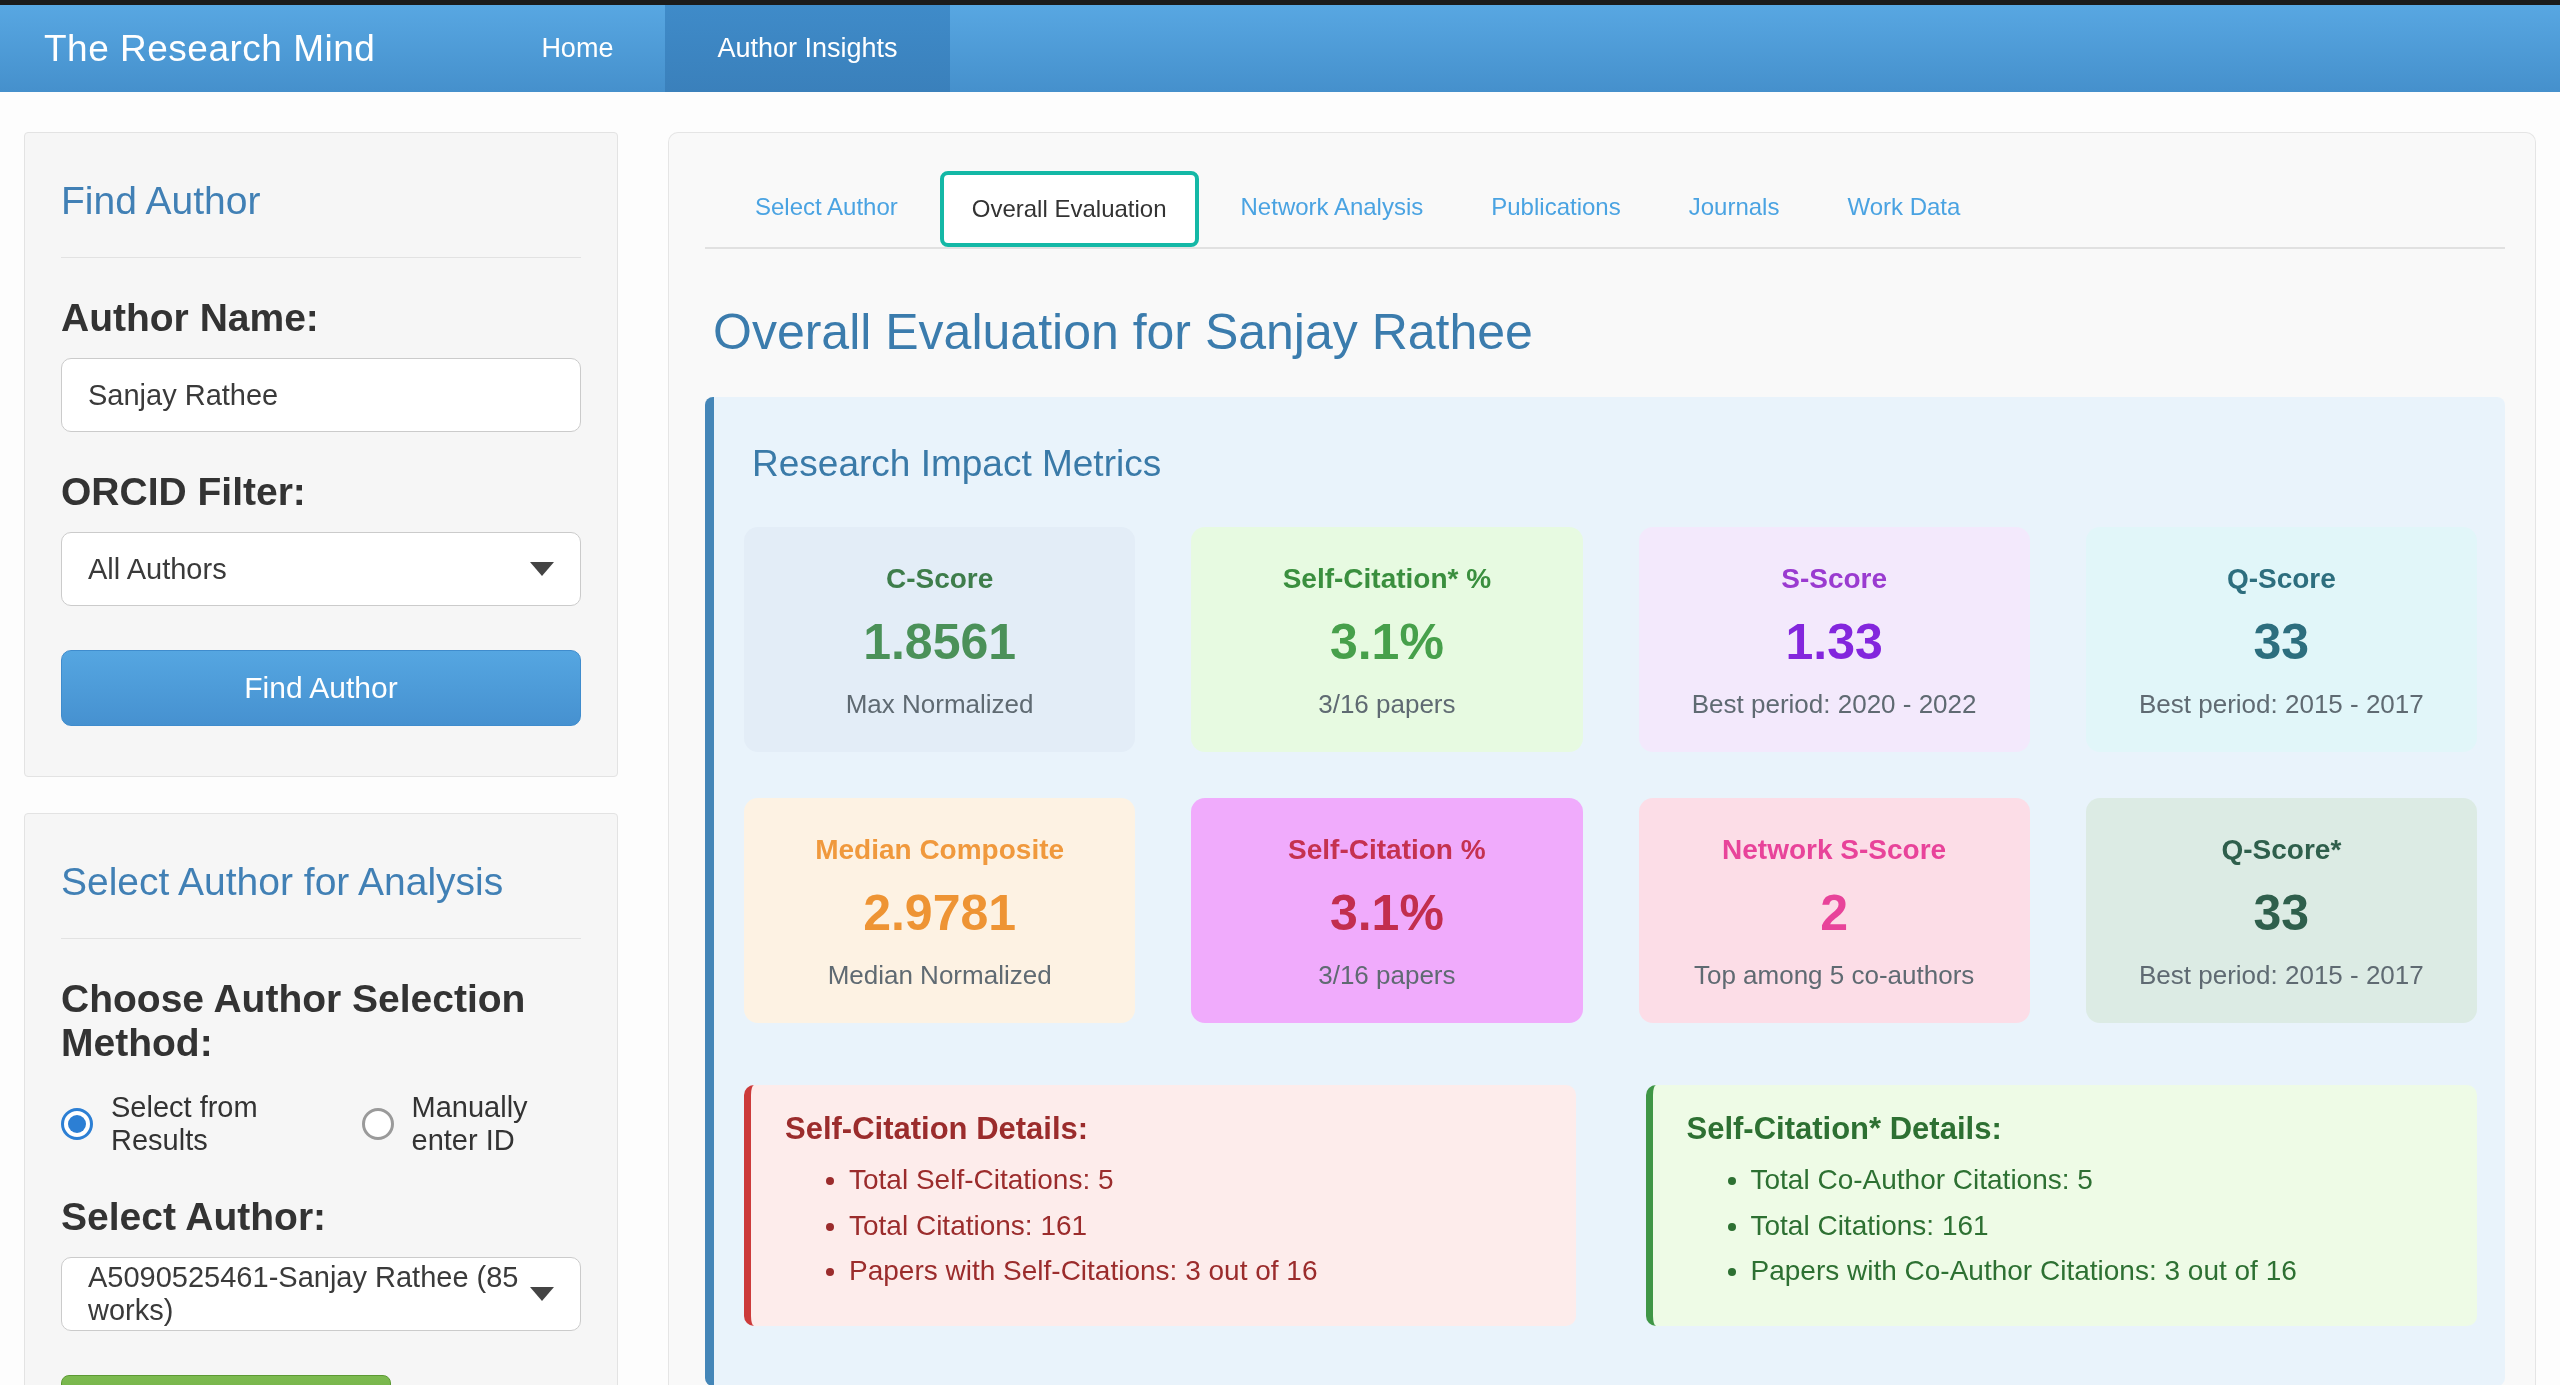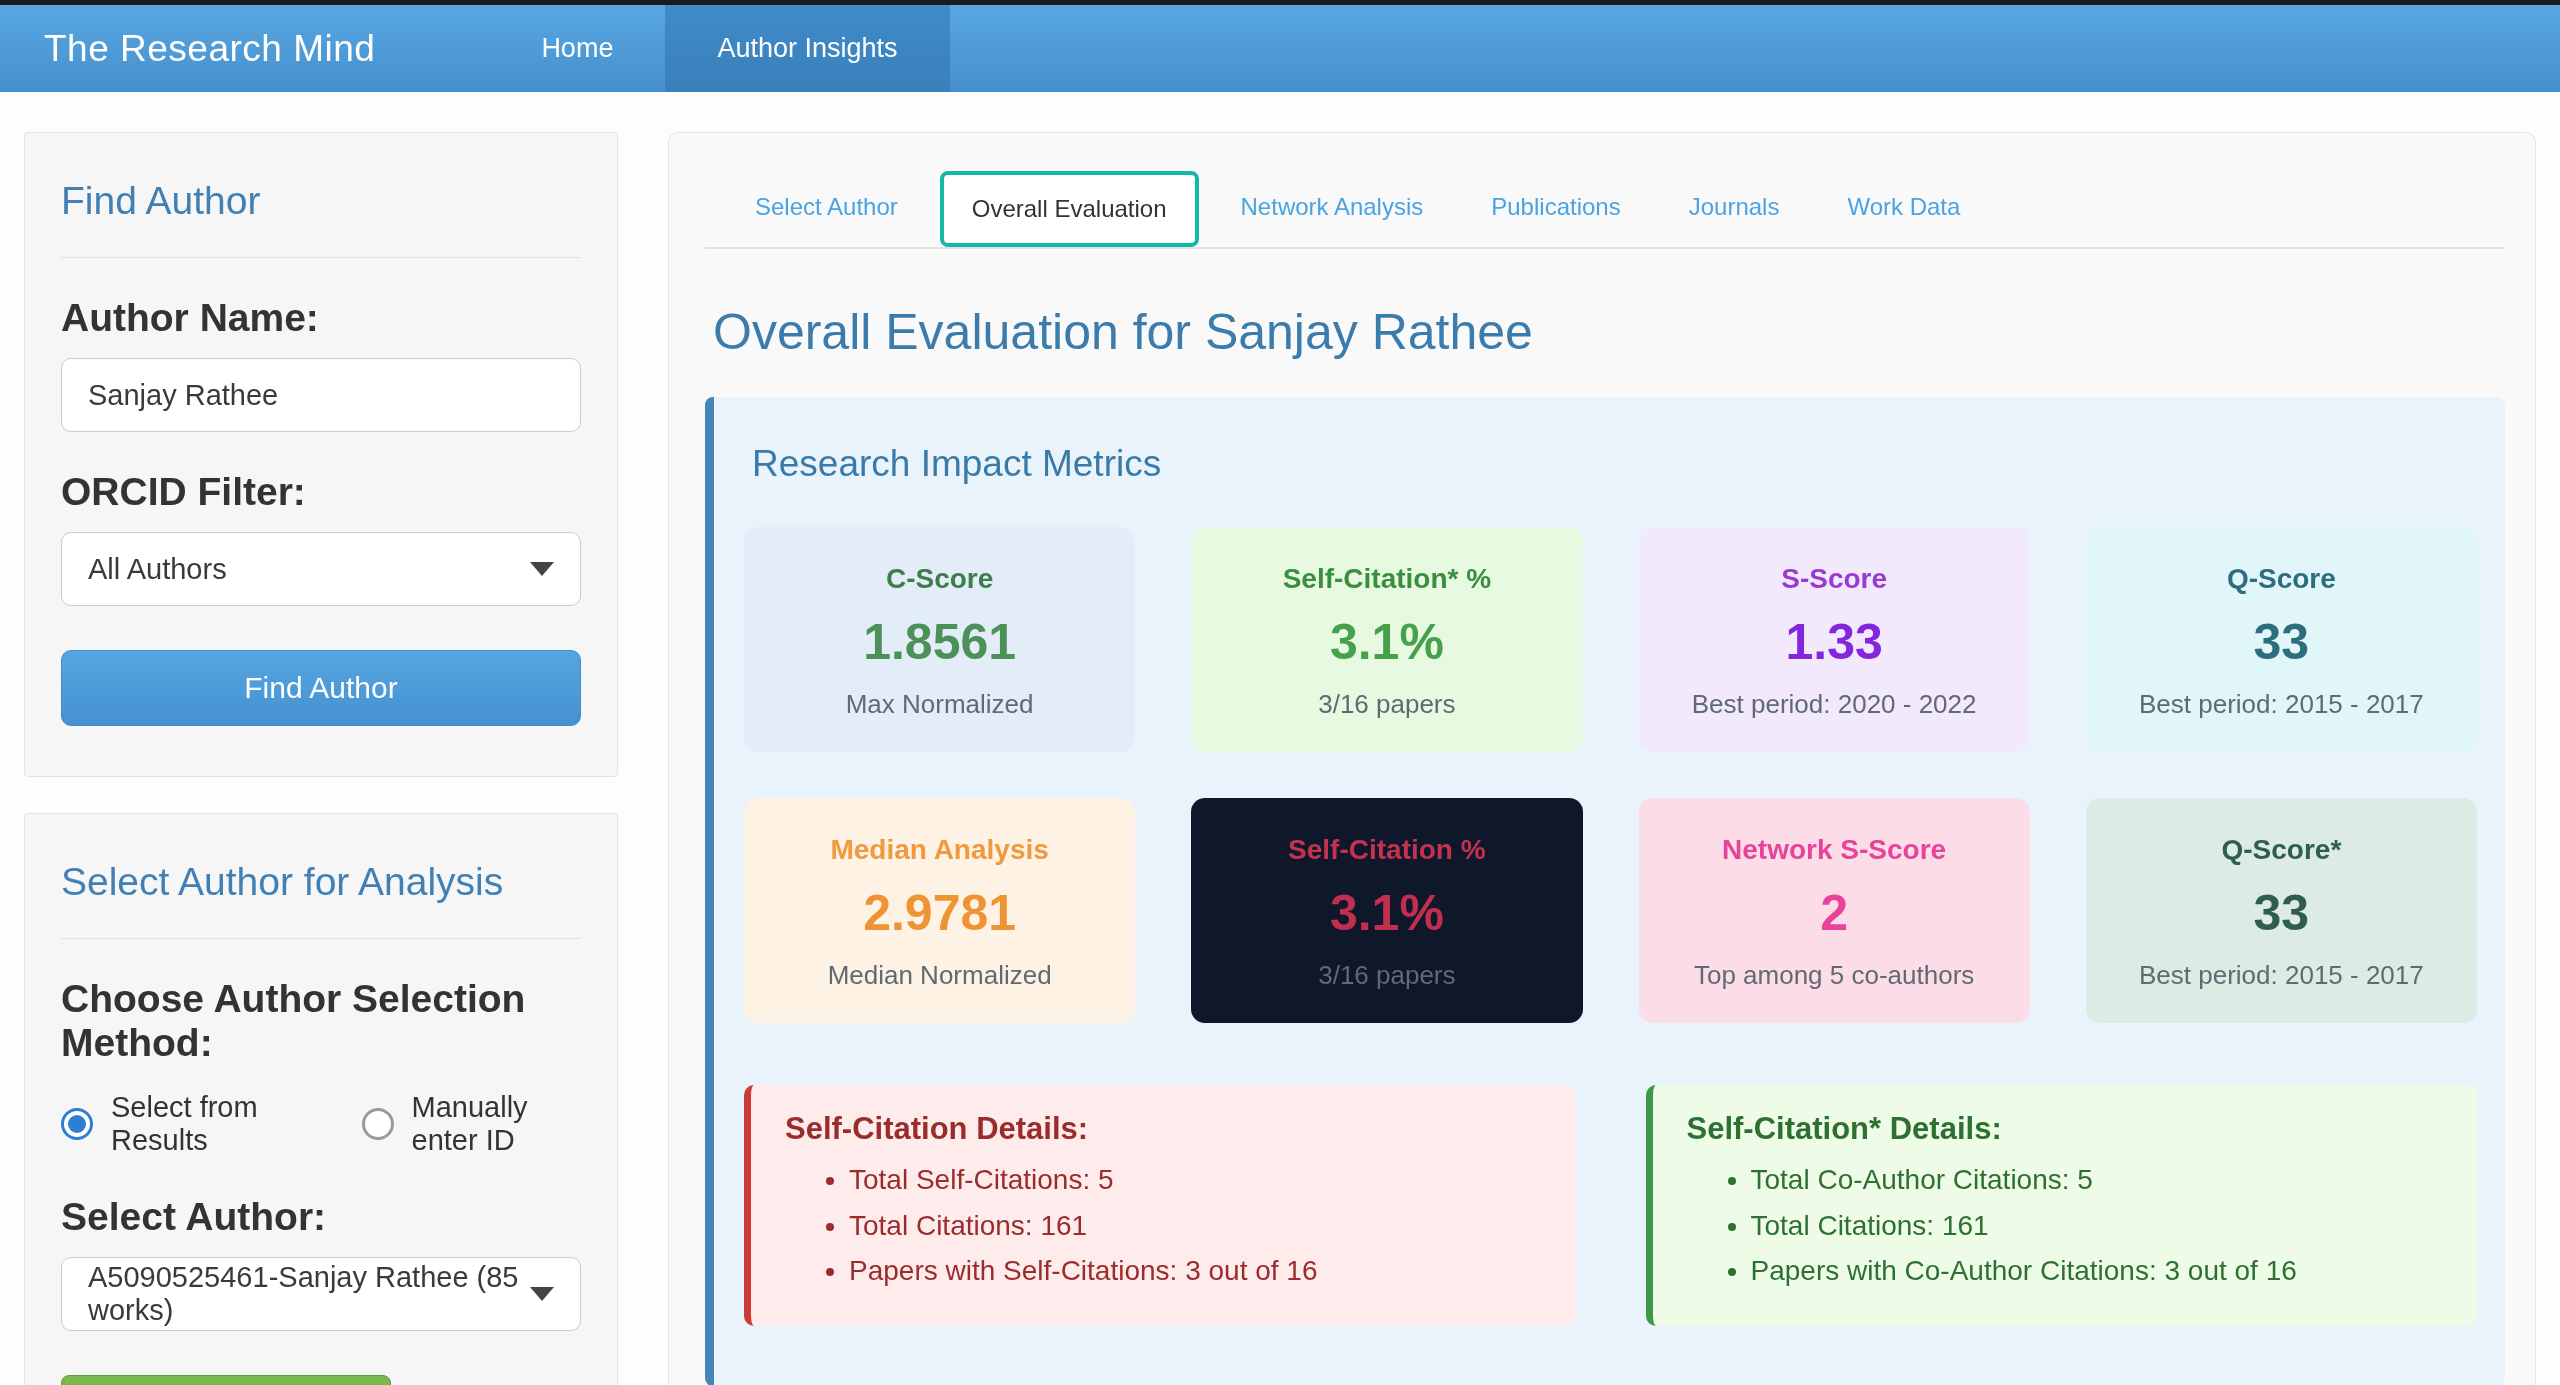--- a/index.html
+++ b/index.html
@@ -195,25 +195,25 @@
           <div class="m-title" style="color: rgb(154, 59, 208);">S-Score</div>
           <div class="m-value" style="color: rgb(131, 38, 221);">1.33</div>
           <div class="m-sub">Best period: 2020 - 2022</div>
         </div>
         <div class="metric" style="background: rgb(225, 246, 249);">
           <div class="m-title" style="color: rgb(45, 110, 126);">Q-Score</div>
           <div class="m-value" style="color: rgb(45, 110, 126);">33</div>
           <div class="m-sub">Best period: 2015 - 2017</div>
         </div>
         <div class="metric" style="background: rgb(253, 242, 227);">
-          <div class="m-title" style="color: rgb(240, 153, 61);">Median Analysis</div>
+          <div class="m-title" style="color: rgb(240, 153, 61);">Median Composite</div>
           <div class="m-value" style="color: rgb(238, 148, 52);">2.9781</div>
           <div class="m-sub">Median Normalized</div>
         </div>
-        <div class="metric" style="background: #0f172a; text-align: center;">
+        <div class="metric" style="background: #f0abfc; text-align: center;">
           <div class="m-title" style="color: rgb(197, 50, 80);">Self-Citation %</div>
           <div class="m-value" style="color: rgb(194, 46, 78);">3.1%</div>
           <div class="m-sub">3/16 papers</div>
         </div>
         <div class="metric" style="background: rgb(252, 221, 231);">
           <div class="m-title" style="color: rgb(232, 67, 154);">Network S-Score</div>
           <div class="m-value" style="color: rgb(232, 67, 154);">2</div>
           <div class="m-sub">Top among 5 co-authors</div>
         </div>
         <div class="metric" style="background: rgb(220, 235, 228);">

